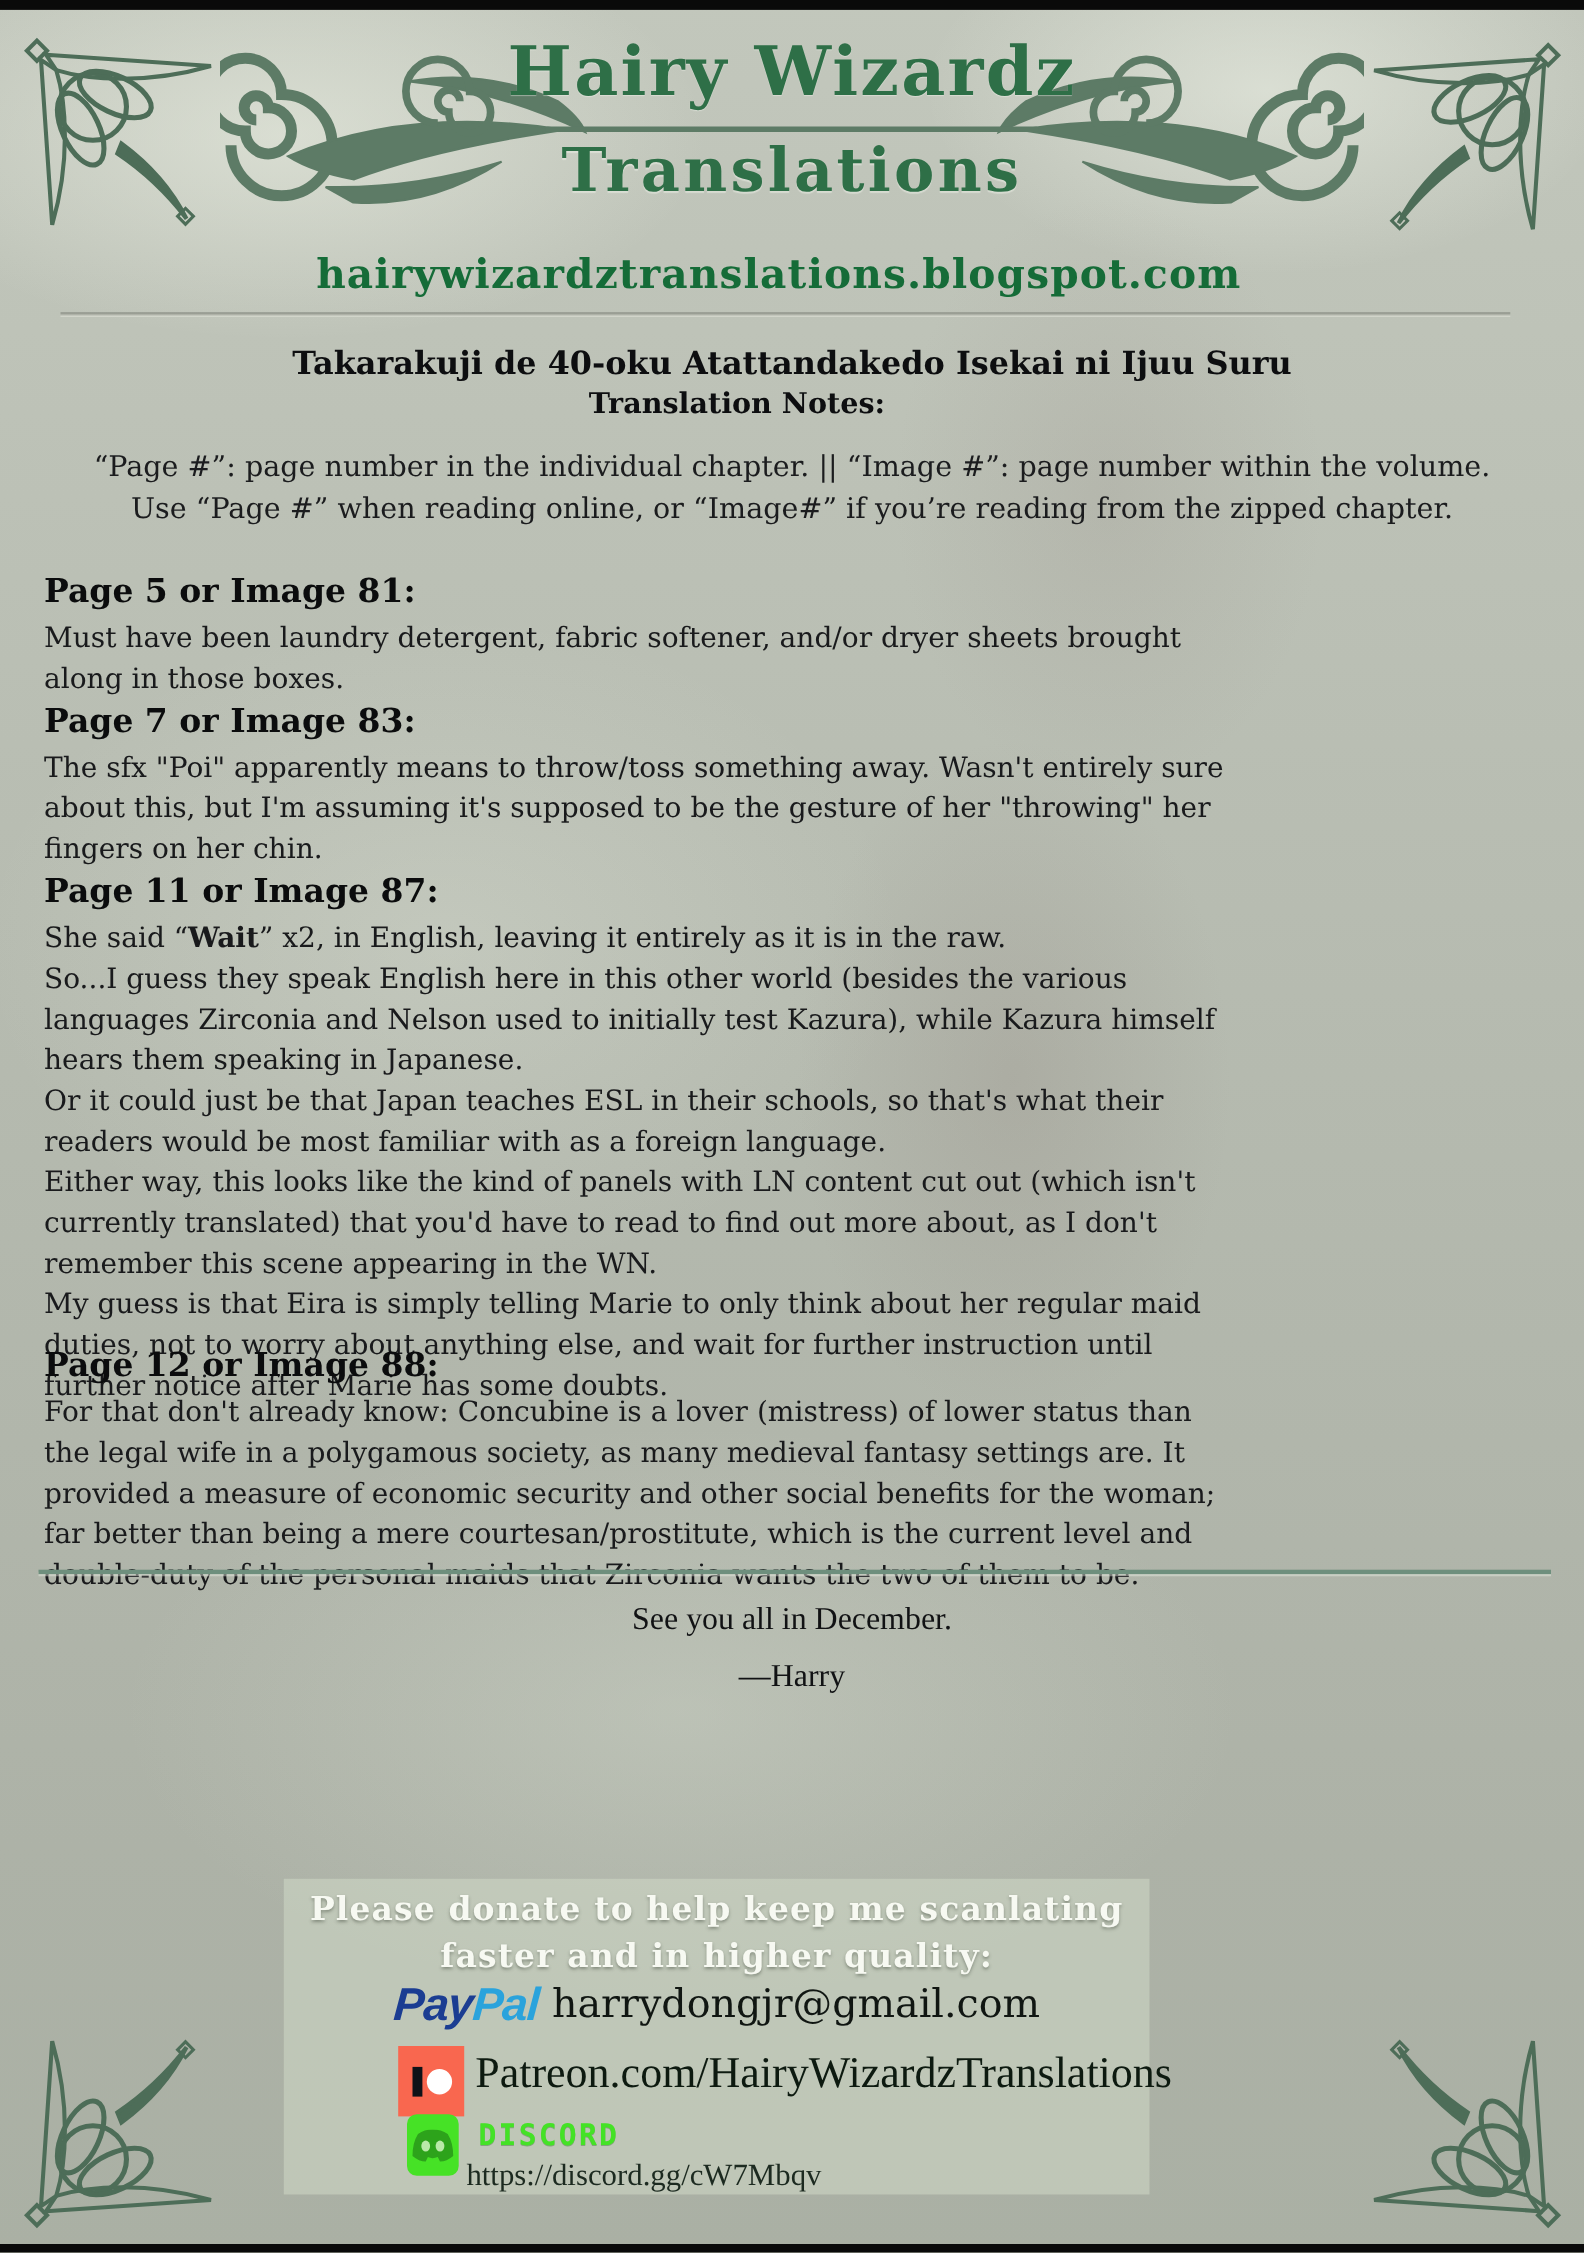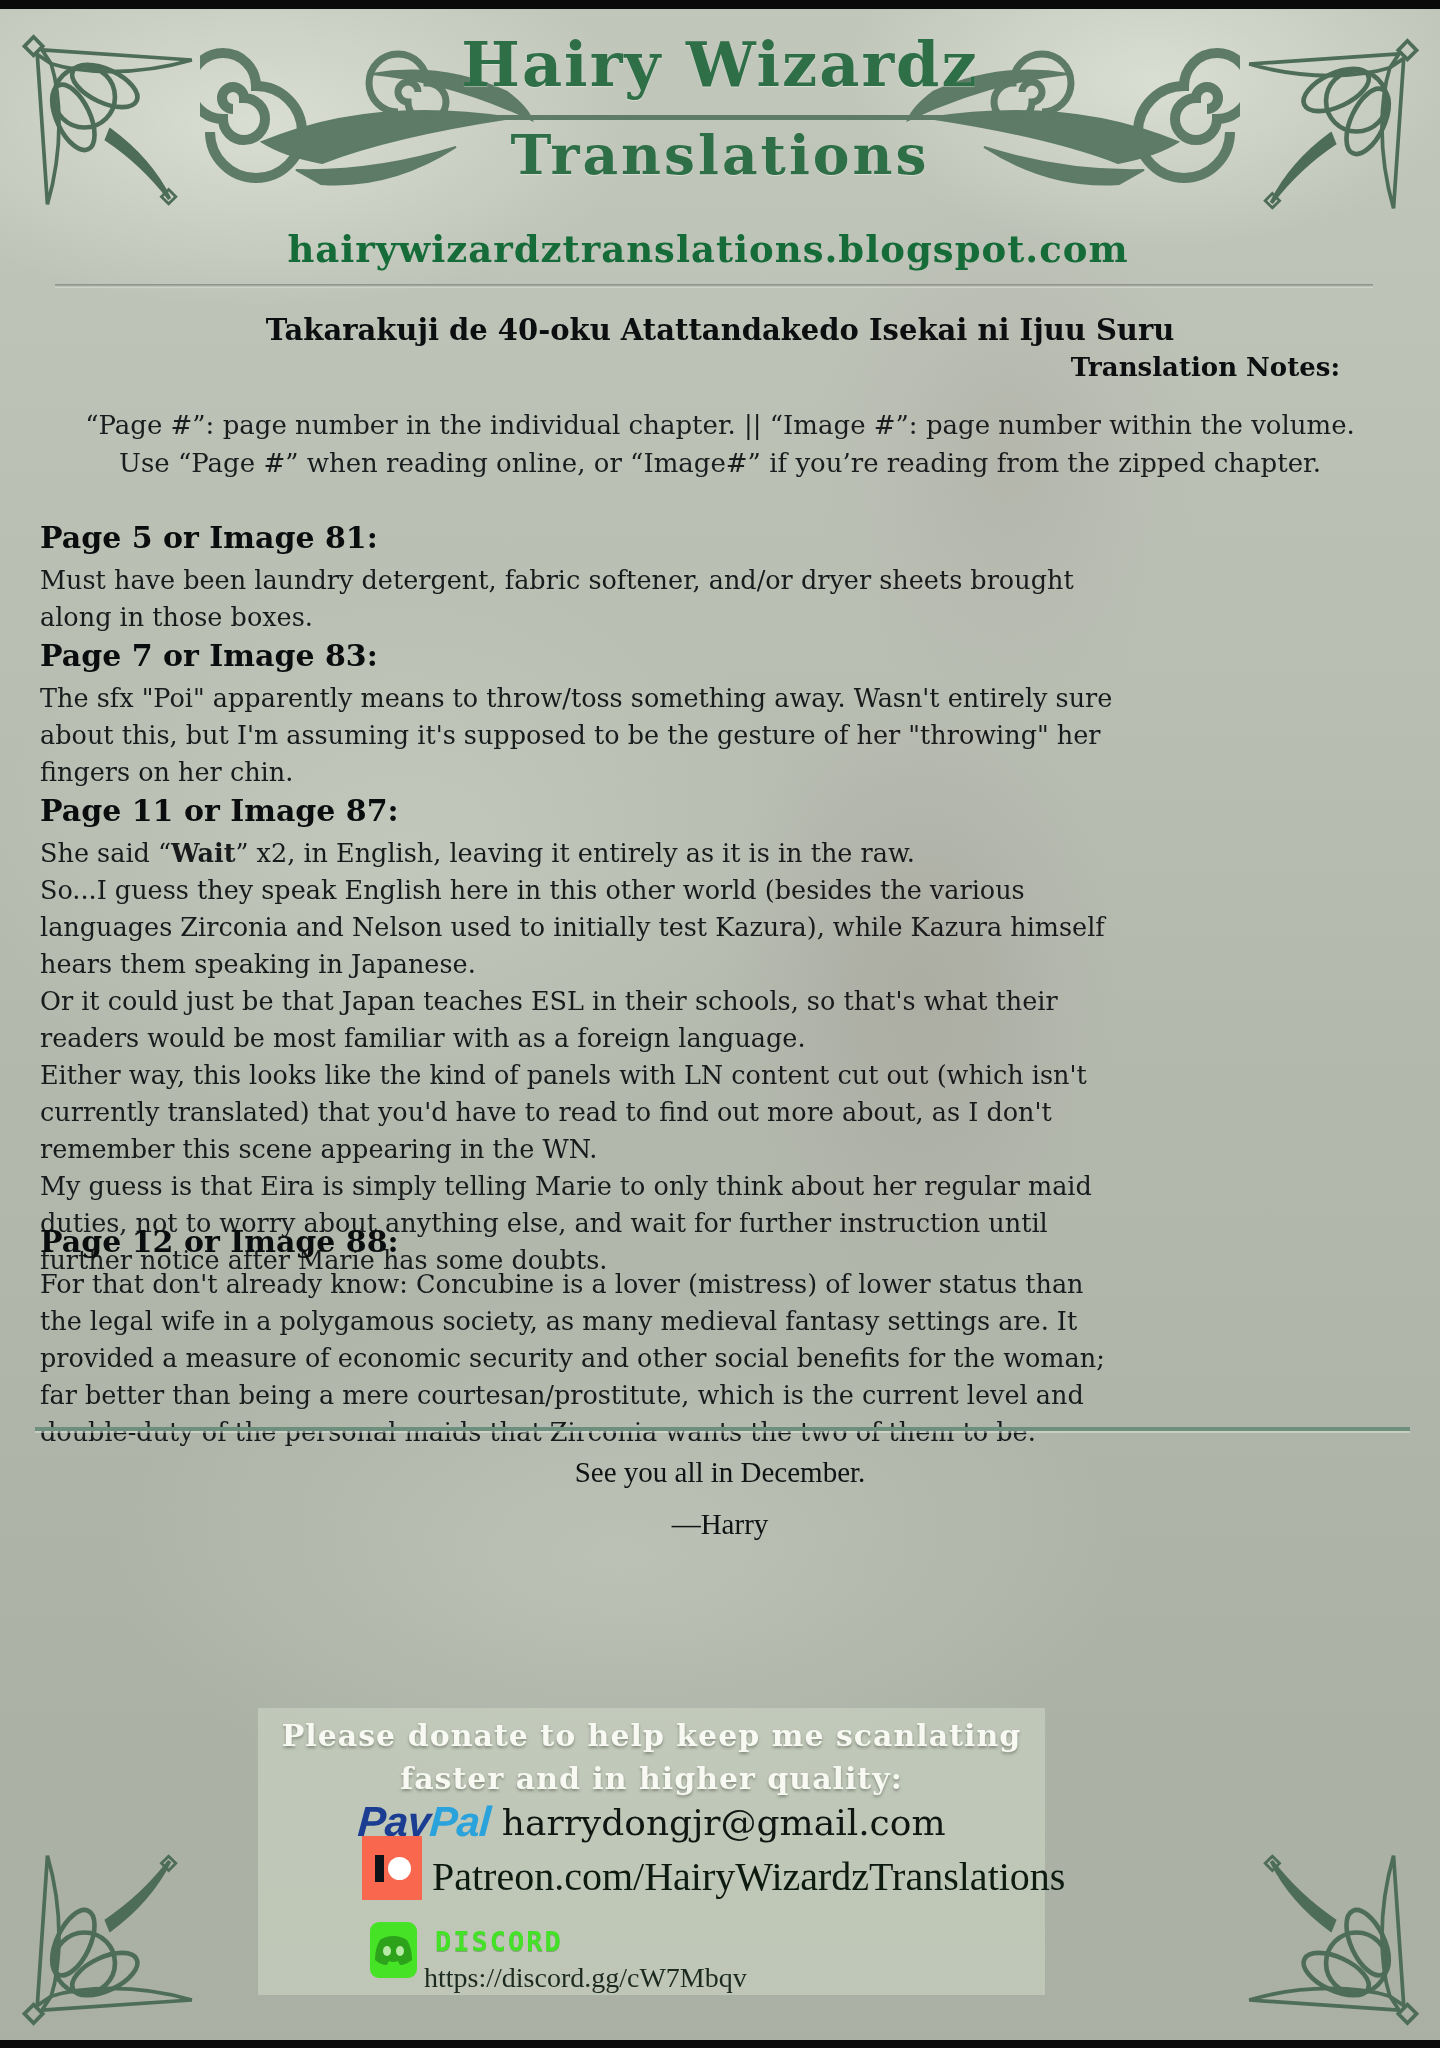--- a/index.html
+++ b/index.html
@@ -37,21 +37,21 @@
     text-shadow:0 1px 1px rgba(250,252,246,.4);}
   .site-subtitle{position:absolute;left:0;top:124px;width:1440px;text-align:center;
     font-size:55px;font-weight:bold;letter-spacing:3px;color:#2e6f47;line-height:62px;
     text-shadow:0 1px 1px rgba(250,252,246,.4);}
   .site-url{position:absolute;left:0;top:227px;width:1416px;text-align:center;
     font-size:37px;font-weight:bold;color:#156c38;letter-spacing:1px;}
   .divider1{position:absolute;left:55px;top:284px;width:1318px;height:4px;
     background:linear-gradient(180deg,#84887f,#dcdfd4);}
   .series-title{position:absolute;left:0;top:313px;width:1440px;text-align:center;
     font-size:29px;font-weight:bold;color:#0d0e10;}
-  .notes-label{position:absolute;left:0;top:352px;width:1340px;text-align:right;
+  .notes-label{position:absolute;left:0;top:352px;width:1340px;text-align:center;
     font-size:26px;font-weight:bold;color:#0d0e10;}
   .intro{position:absolute;left:70px;top:406px;width:1300px;text-align:center;
     font-size:26px;line-height:38px;color:#1b1c1e;}
 
   
   .sec{position:absolute;left:40px;width:1075px;}
   .sec1{top:520px;} .sec2{top:638px;} .sec3{top:793px;} .sec4{top:1224px;}
   .sec h3{margin:0 0 6px 0;font-size:30px;line-height:36px;font-weight:bold;color:#0b0c0d;}
   .sec p{margin:0;font-size:25.5px;line-height:37px;color:#191a1c;}
   .sec .b{font-weight:bold;}
@@ -69,21 +69,21 @@
     background:rgba(208,217,199,.55);}
   .donate .prompt{position:absolute;left:0;width:100%;text-align:center;
     font-size:30px;font-weight:bold;color:#f7f9f2;letter-spacing:1px;
     text-shadow:0 2px 3px rgba(55,65,50,.45);}
   .dn1{top:10px;} .dn2{top:53px;}
   .pp-row{position:absolute;left:100px;top:92px;height:44px;display:flex;align-items:center;}
   .pp-logo{font-family:"Liberation Sans", sans-serif;font-weight:bold;font-style:italic;
     font-size:42px;letter-spacing:-1px;transform:skewX(-4deg);}
   .pp-a{color:#1b3d92;} .pp-b{color:#2aa3dc;}
   .pp-mail{margin-left:12px;font-size:36px;color:#101612;}
-  .pat-row{position:absolute;left:104px;top:128px;height:64px;display:flex;align-items:flex-end;}
+  .pat-row{position:absolute;left:104px;top:152px;height:64px;display:flex;align-items:flex-start;}
   .pat-icon{width:60px;height:64px;background:#f9674f;position:relative;flex:none;}
   .pat-icon .bar-p{position:absolute;left:13px;top:19px;width:9px;height:27px;background:#0f1218;}
   .pat-icon .dot-p{position:absolute;left:26px;top:21px;width:23px;height:23px;border-radius:50%;background:#ffffff;}
   .pat-url{margin-left:10px;font-family:"Liberation Serif", serif;font-size:40px;color:#0d1a10;white-space:nowrap;}
   .dis-icon{position:absolute;left:112px;top:214px;width:47px;height:56px;background:#46e226;border-radius:9px;}
   .dis-icon svg{position:absolute;left:4px;top:14px;}
   .dis-label{position:absolute;left:177px;top:218px;font-family:"DejaVu Sans Mono", monospace;
     font-weight:bold;font-size:27px;letter-spacing:2px;color:#44e226;
     text-shadow:0 1px 0 rgba(30,90,20,.35);}
   .dis-url{position:absolute;left:166px;top:254px;font-family:"Liberation Serif", serif;

